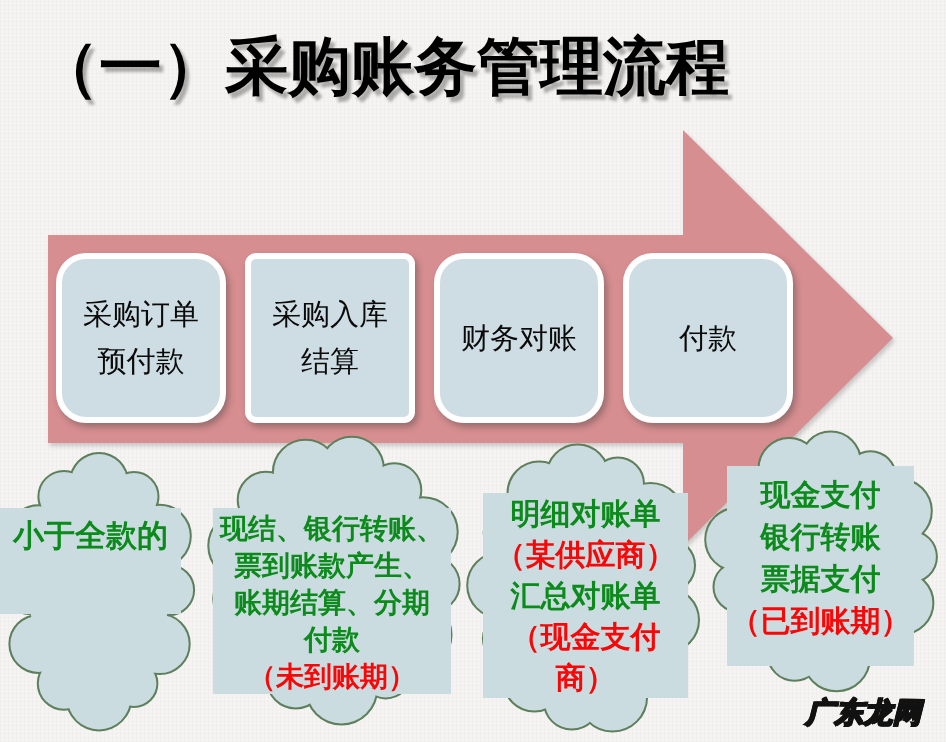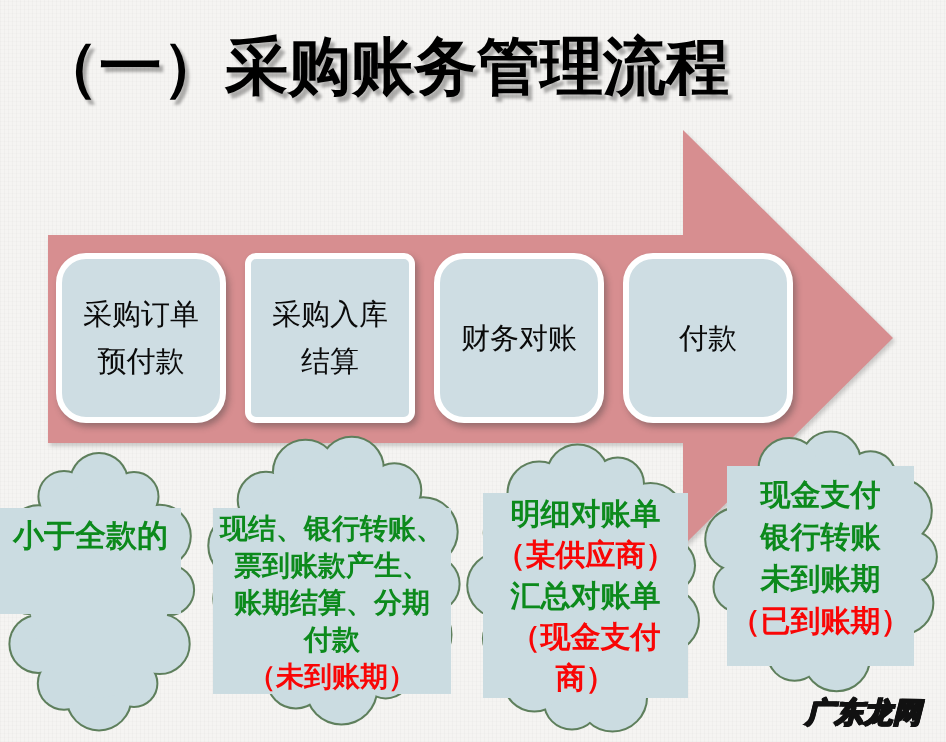--- a/index.html
+++ b/index.html
@@ -223,19 +223,19 @@
     <div class="g">明细对账单</div>
     <div class="r">（某供应商）</div>
     <div class="g">汇总对账单</div>
     <div class="r">（现金支付</div>
     <div class="r">商）</div>
   </div>
 
   <div class="callout-rect" id="callout-4">
     <div class="g">现金支付</div>
     <div class="g">银行转账</div>
-    <div class="g">未到账期</div>
+    <div class="g">票据支付</div>
     <div class="r">（已到账期）</div>
   </div>
 
   <div id="watermark">广东龙网</div>
 
 </div>
 
 </body></html>

